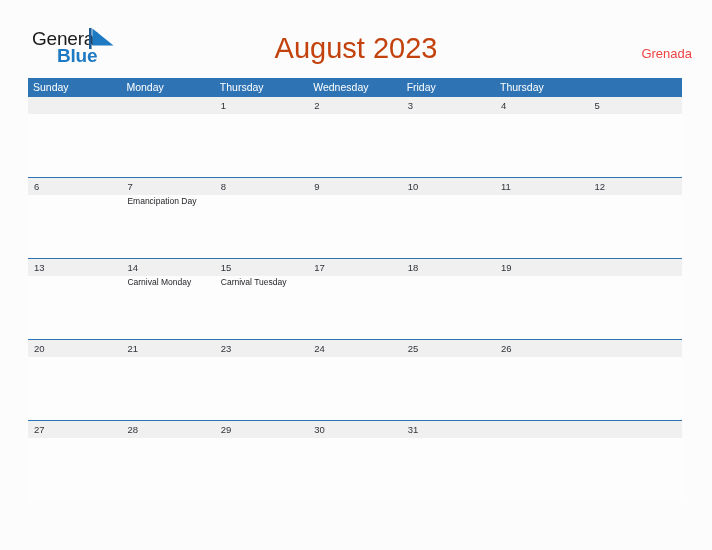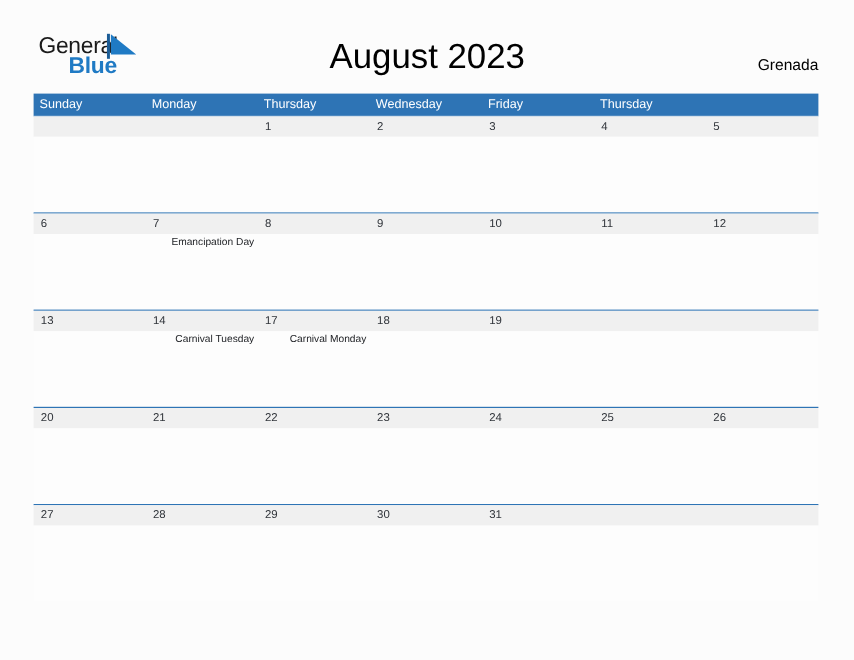--- a/index.html
+++ b/index.html
@@ -65,30 +65,30 @@
 
   .title {
     position: absolute;
     left: 0;
     top: 32px;
     width: 712px;
     text-align: center;
     font-size: 29px;
     line-height: 33px;
     font-weight: normal;
-    color: #000000;
+    color: #c2410c;
     letter-spacing: 0px;
   }
   .region {
     position: absolute;
-    right: 30px;
+    right: 20px;
     top: 46px;
     font-size: 13px;
     line-height: 16px;
-    color: #000000;
+    color: #ef4444;
   }
 
   
   .calendar {
     position: absolute;
     left: 28px;
     top: 78px;
     width: 654px;
   }
   .weekday-row {
@@ -132,21 +132,20 @@
   .events-band {
     display: flex;
     width: 654px;
     height: 63px;
     background: #fdfdfd;
   }
   .events-cell {
     width: 93.42px;
     box-sizing: border-box;
     padding: 1px 3px 0 6px;
-    text-align: right;
   }
   .event {
     font-size: 8.5px;
     line-height: 11px;
     color: #222428;
     white-space: nowrap;
   }
 </style>
 </head>
 <body>
@@ -250,54 +249,54 @@
         <div class="events-cell">
             <div class="event"></div>
           </div>
       </div>
     </div>
 
     <div class="week">
       <div class="daynum-band">
         <div class="daynum">13</div>
         <div class="daynum">14</div>
+        <div class="daynum">15</div>
         <div class="daynum">17</div>
         <div class="daynum">18</div>
         <div class="daynum">19</div>
       </div>
       <div class="events-band">
         <div class="events-cell">
             <div class="event"></div>
           </div>
         <div class="events-cell">
+            <div class="event">Carnival Monday</div>
+          </div>
+        <div class="events-cell">
             <div class="event">Carnival Tuesday</div>
-          </div>
-        <div class="events-cell">
-            <div class="event">Carnival Monday</div>
           </div>
         <div class="events-cell">
             <div class="event"></div>
           </div>
         <div class="events-cell">
             <div class="event"></div>
           </div>
         <div class="events-cell">
             <div class="event"></div>
           </div>
         <div class="events-cell">
             <div class="event"></div>
           </div>
       </div>
     </div>
 
     <div class="week">
       <div class="daynum-band">
         <div class="daynum">20</div>
         <div class="daynum">21</div>
-        <div class="daynum">22</div>
         <div class="daynum">23</div>
         <div class="daynum">24</div>
         <div class="daynum">25</div>
         <div class="daynum">26</div>
       </div>
       <div class="events-band">
         <div class="events-cell">
             <div class="event"></div>
           </div>
         <div class="events-cell">

